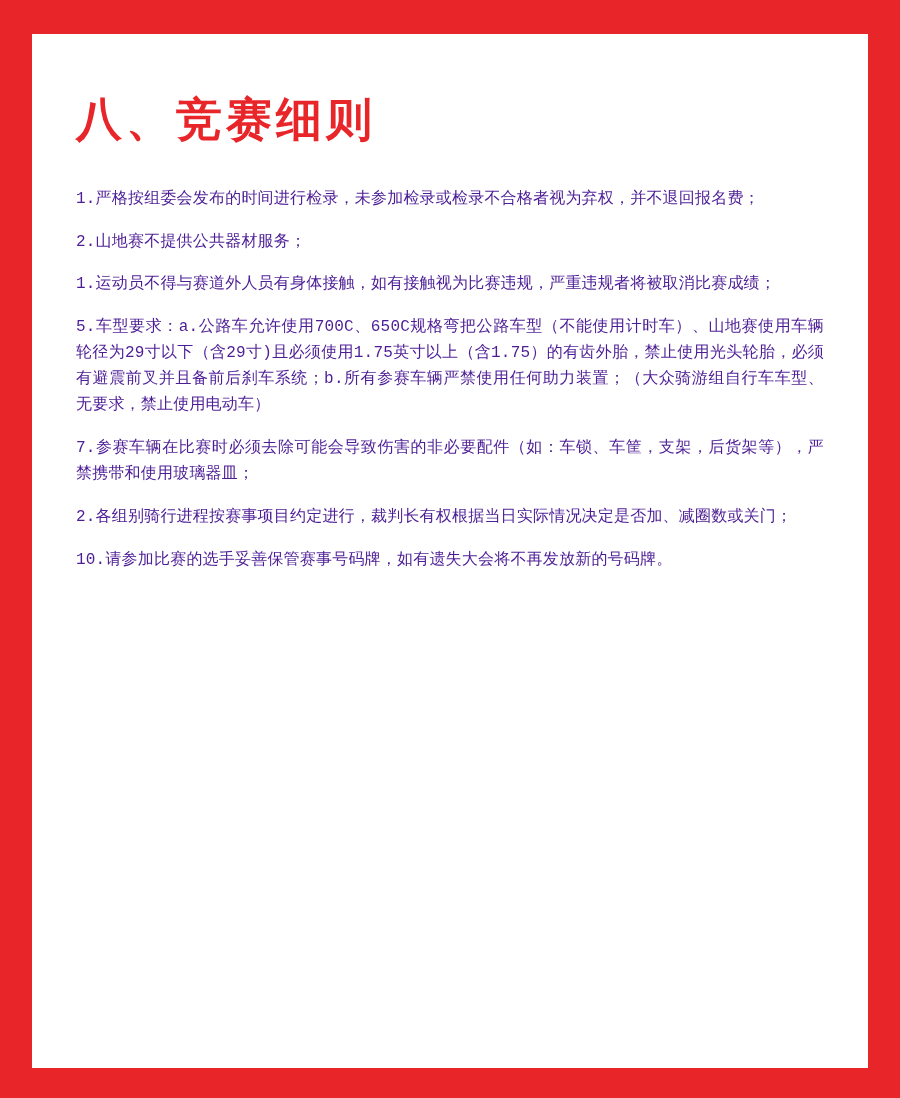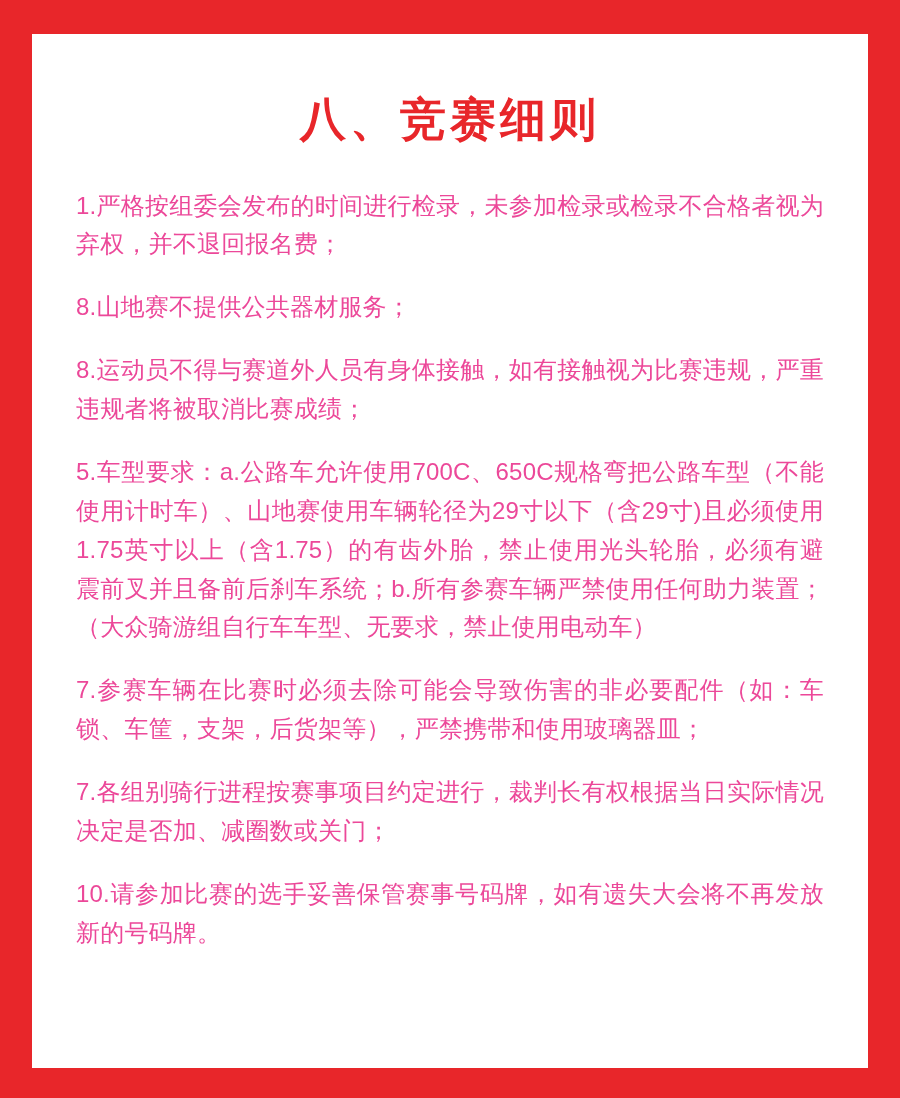--- a/index.html
+++ b/index.html
@@ -25,56 +25,55 @@
   }
   .paper {
     width: 100%;
     height: 100%;
     background: #ffffff;
     box-sizing: border-box;
     padding: 60px 44px 30px 44px;
     position: relative;
   }
   .title {
-    text-align: center;
     color: #e8262a;
     font-size: 46px;
     font-weight: bold;
     letter-spacing: 4px;
     line-height: 1.1;
     margin: 0 0 42px 0;
     font-family: "DejaVu Sans", "Liberation Sans", sans-serif;
   }
   .rules {
     margin: 0;
     padding: 0;
     list-style: none;
   }
   .rule {
-    color: #ec4899;
-    font-size: 24px;
+    color: #4c1d95;
+    font-size: 16px;
     line-height: 1.62;
     margin-bottom: 17px;
     text-align: justify;
     letter-spacing: 0.2px;
-    font-family: Liberation Sans, sans-serif;
+    font-family: Liberation Mono, monospace;
   }
   .rule:last-child {
     margin-bottom: 0;
   }
 </style>
 </head>
 <body>
 
 <div class="poster">
   <div class="paper">
     <h1 class="title">八、竞赛细则</h1>
     <div class="rules">
       <p class="rule">1.严格按组委会发布的时间进行检录，未参加检录或检录不合格者视为弃权，并不退回报名费；</p>
-      <p class="rule">8.山地赛不提供公共器材服务；</p>
-      <p class="rule">8.运动员不得与赛道外人员有身体接触，如有接触视为比赛违规，严重违规者将被取消比赛成绩；</p>
+      <p class="rule">2.山地赛不提供公共器材服务；</p>
+      <p class="rule">1.运动员不得与赛道外人员有身体接触，如有接触视为比赛违规，严重违规者将被取消比赛成绩；</p>
       <p class="rule">5.车型要求：a.公路车允许使用700C、650C规格弯把公路车型（不能使用计时车）、山地赛使用车辆轮径为29寸以下（含29寸)且必须使用1.75英寸以上（含1.75）的有齿外胎，禁止使用光头轮胎，必须有避震前叉并且备前后刹车系统；b.所有参赛车辆严禁使用任何助力装置；（大众骑游组自行车车型、无要求，禁止使用电动车）</p>
       <p class="rule">7.参赛车辆在比赛时必须去除可能会导致伤害的非必要配件（如：车锁、车筐，支架，后货架等），严禁携带和使用玻璃器皿；</p>
-      <p class="rule">7.各组别骑行进程按赛事项目约定进行，裁判长有权根据当日实际情况决定是否加、减圈数或关门；</p>
+      <p class="rule">2.各组别骑行进程按赛事项目约定进行，裁判长有权根据当日实际情况决定是否加、减圈数或关门；</p>
       <p class="rule">10.请参加比赛的选手妥善保管赛事号码牌，如有遗失大会将不再发放新的号码牌。</p>
     </div>
   </div>
 </div>
 
 </body></html>

